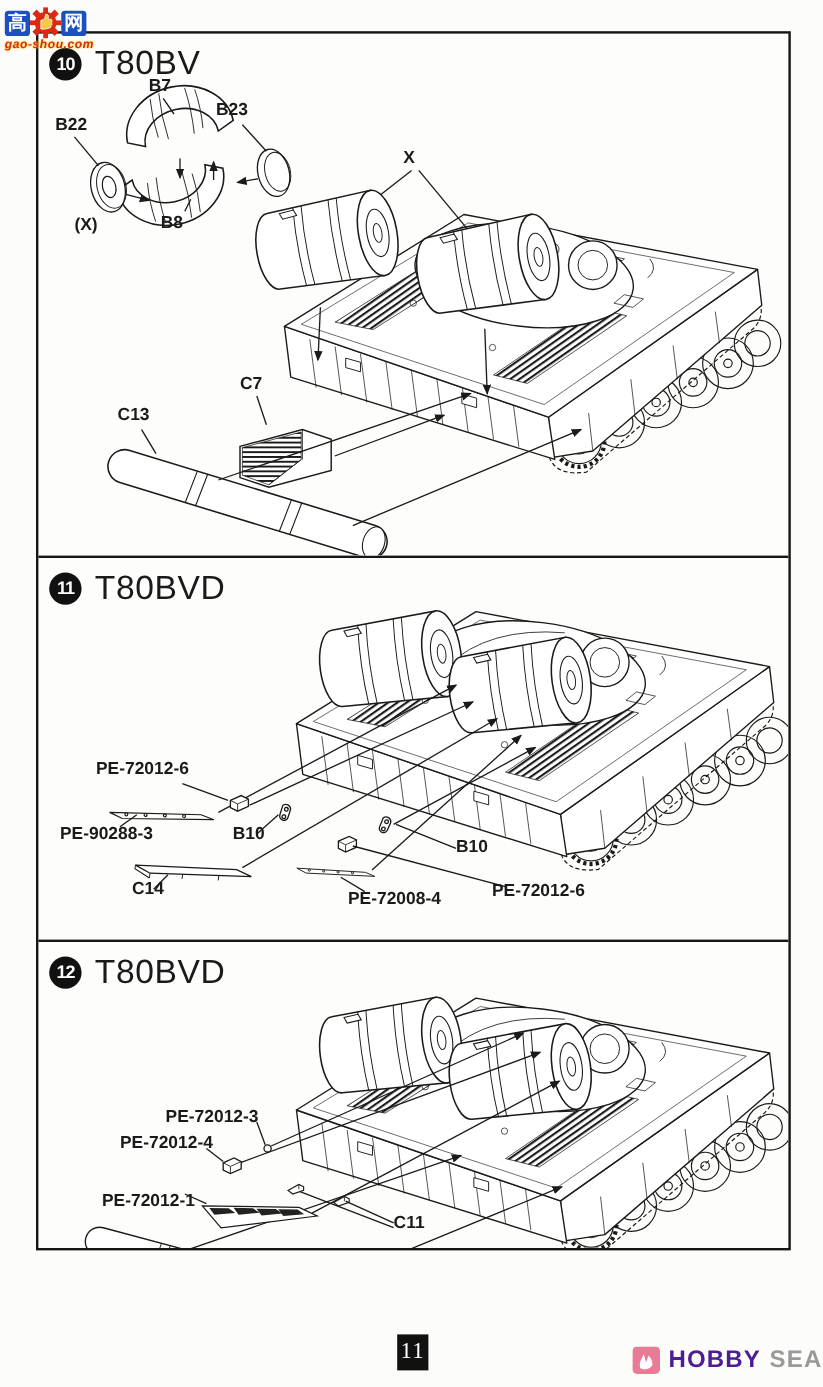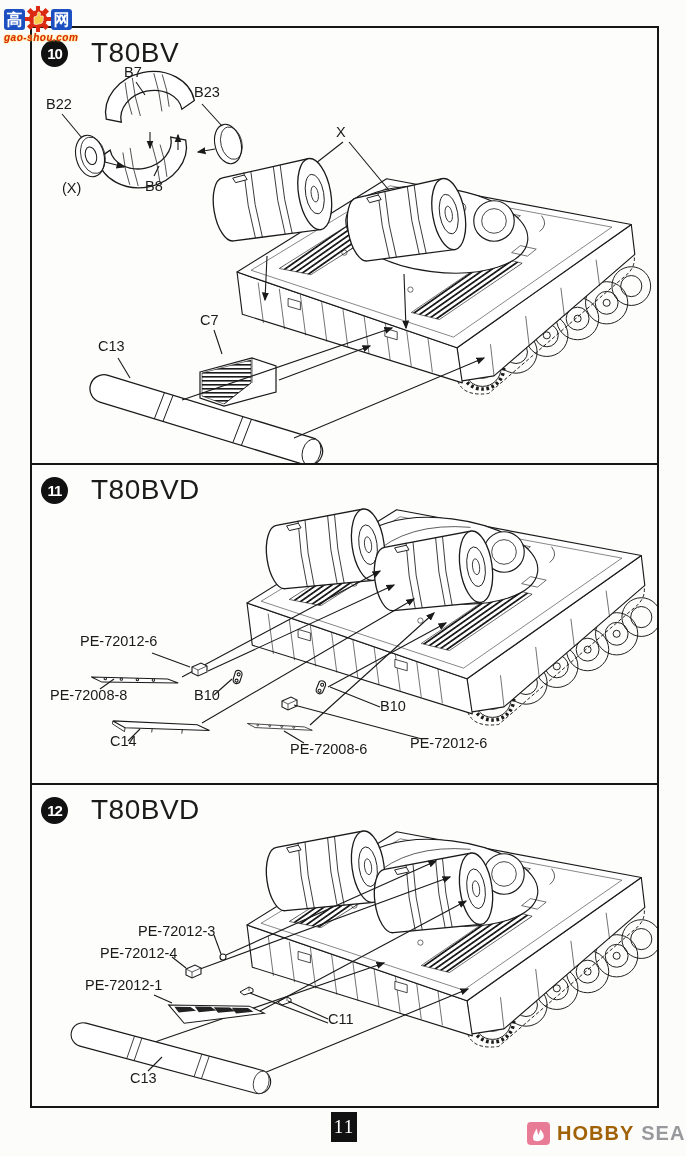--- a/index.html
+++ b/index.html
@@ -13,33 +13,33 @@
   .wm-tile{width:21px;height:21px;background:#1c4fc0;color:#fff;font-size:16px;line-height:21px;
     text-align:center;border-radius:3px;font-weight:bold;}
   .wm-gear{width:26px;height:26px;margin:0 -1px;}
   .wm-tag{font-size:10px;font-weight:bold;font-style:italic;color:#da2a12;letter-spacing:.5px;
     text-shadow:0 0 2px #ffcf30,0 0 1px #ffcf30;margin-top:0px;}
   
   .stack{position:absolute;left:30px;top:26px;width:625px;border:2px solid #161616;background:#fdfdfc;}
   .panel{position:relative;overflow:hidden;}
   .panel.p1{height:435px;border-bottom:2px solid #161616;}
   .panel.p2{height:318px;border-bottom:2px solid #161616;}
-  .panel.p3{height:321px;}
-  .hdr{position:absolute;left:9px;top:9px;display:flex;align-items:center;gap:23px;z-index:5;}
+  .panel.p3{height:255px;}
+  .hdr{position:absolute;left:9px;top:9px;display:flex;align-items:center;gap:11px;z-index:5;}
   .stepnum{width:27px;height:27px;border-radius:50%;background:#111;color:#fff;font-size:15px;
     font-weight:bold;display:flex;align-items:center;justify-content:center;letter-spacing:-1px;}
   .ptitle{font-size:28px;letter-spacing:.5px;}
   svg.art{position:absolute;left:0;top:0;}
-  .plabel{position:absolute;font-size:14.5px;white-space:nowrap;z-index:4;}
+  .plabel{position:absolute;font-size:14.5px;white-space:nowrap;z-index:4;font-weight:bold;}
   
   .pagebox{position:absolute;left:331px;top:1112px;width:26px;height:30px;background:#111;
     color:#fff;font-family:"Liberation Serif", serif;font-size:19px;display:flex;
     align-items:center;justify-content:center;letter-spacing:1px;}
   .brand{position:absolute;left:527px;top:1122px;display:flex;align-items:center;gap:7px;}
-  .brand-hobby{font-size:20px;font-weight:bold;color:#a16207;letter-spacing:1px;}
+  .brand-hobby{font-size:20px;font-weight:bold;color:#4c1d95;letter-spacing:1px;}
   .brand-search{font-size:20px;font-weight:bold;color:#97999c;letter-spacing:1px;}
 </style>
 </head>
 <body>
 
 <svg width="0" height="0" style="position:absolute" aria-hidden="true">
 <defs>
   <marker id="arr" viewBox="0 0 10 10" refX="8.5" refY="5" markerWidth="8" markerHeight="8" orient="auto-start-reverse">
     <path d="M0,1 L10,5 L0,9 Z" fill="#1a1a1a"></path>
   </marker>
@@ -235,22 +235,22 @@
         <path d="M182,302 L190,326"></path>
         <line x1="247" y1="352" x2="338" y2="318" marker-end="url(#arr)"></line>
         <use href="#log" transform="translate(62,342) rotate(17)"></use>
         <line x1="86" y1="330" x2="98" y2="350"></line>
         <line x1="150" y1="372" x2="360" y2="300" marker-end="url(#arr)"></line>
         <line x1="262" y1="410" x2="452" y2="330" marker-end="url(#arr)"></line>
       </g>
     </svg>
     <div class="plabel" style="left:14px;top:68px">B22</div>
     <div class="plabel" style="left:92px;top:36px">B7</div>
-    <div class="plabel" style="left:162px;top:56px">B23</div>
-    <div class="plabel" style="left:113px;top:150px">B8</div>
+    <div class="plabel" style="left:148px;top:56px">B23</div>
+    <div class="plabel" style="left:102px;top:150px">B8</div>
     <div class="plabel" style="left:30px;top:152px">(X)</div>
     <div class="plabel" style="left:304px;top:96px">X</div>
     <div class="plabel" style="left:168px;top:284px">C7</div>
     <div class="plabel" style="left:66px;top:310px">C13</div>
   </div>
 
   <div class="panel p2">
     <div class="hdr">
       <span class="stepnum">11</span>
       <span class="ptitle">T80BVD</span>
@@ -275,24 +275,24 @@
         <line x1="120" y1="188" x2="158" y2="202"></line>
         <line x1="68" y1="224" x2="82" y2="214"></line>
         <line x1="182" y1="230" x2="200" y2="214"></line>
         <line x1="96" y1="276" x2="108" y2="264"></line>
         <line x1="272" y1="278" x2="252" y2="266"></line>
         <line x1="348" y1="242" x2="298" y2="222"></line>
         <line x1="390" y1="274" x2="262" y2="240"></line>
       </g>
     </svg>
     <div class="plabel" style="left:48px;top:168px">PE-72012-6</div>
-    <div class="plabel" style="left:18px;top:222px">PE-72008-8</div>
+    <div class="plabel" style="left:18px;top:222px">PE-90288-3</div>
     <div class="plabel" style="left:162px;top:222px">B10</div>
     <div class="plabel" style="left:78px;top:268px">C14</div>
-    <div class="plabel" style="left:258px;top:276px">PE-72008-6</div>
+    <div class="plabel" style="left:258px;top:276px">PE-72008-4</div>
     <div class="plabel" style="left:348px;top:233px">B10</div>
     <div class="plabel" style="left:378px;top:270px">PE-72012-6</div>
   </div>
 
   <div class="panel p3">
     <div class="hdr">
       <span class="stepnum">12</span>
       <span class="ptitle">T80BVD</span>
     </div>
     <svg class="art" width="625" height="321" viewBox="0 0 625 321">
@@ -314,21 +314,21 @@
         <line x1="182" y1="150" x2="189" y2="169"></line>
         <line x1="140" y1="172" x2="154" y2="183"></line>
         <line x1="122" y1="210" x2="140" y2="218"></line>
         <line x1="296" y1="234" x2="256" y2="216"></line>
         <line x1="296" y1="238" x2="218" y2="208"></line>
         <line x1="116" y1="286" x2="130" y2="272"></line>
       </g>
     </svg>
     <div class="plabel" style="left:106px;top:138px">PE-72012-3</div>
     <div class="plabel" style="left:68px;top:160px">PE-72012-4</div>
-    <div class="plabel" style="left:53px;top:192px">PE-72012-1</div>
+    <div class="plabel" style="left:53px;top:208px">PE-72012-1</div>
     <div class="plabel" style="left:296px;top:226px">C11</div>
     <div class="plabel" style="left:98px;top:285px">C13</div>
   </div>
 </div>
 
 <div class="pagebox">
   <span>11</span>
 </div>
 <div class="brand">
   <svg width="23" height="23" viewBox="0 0 23 23">

